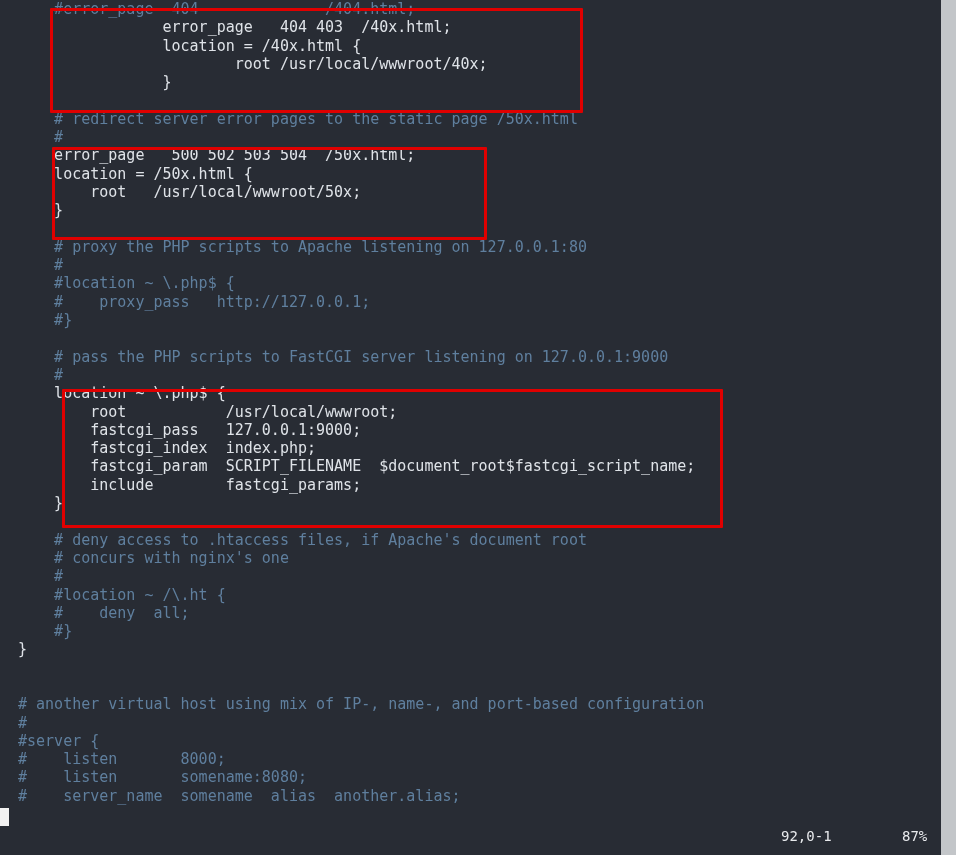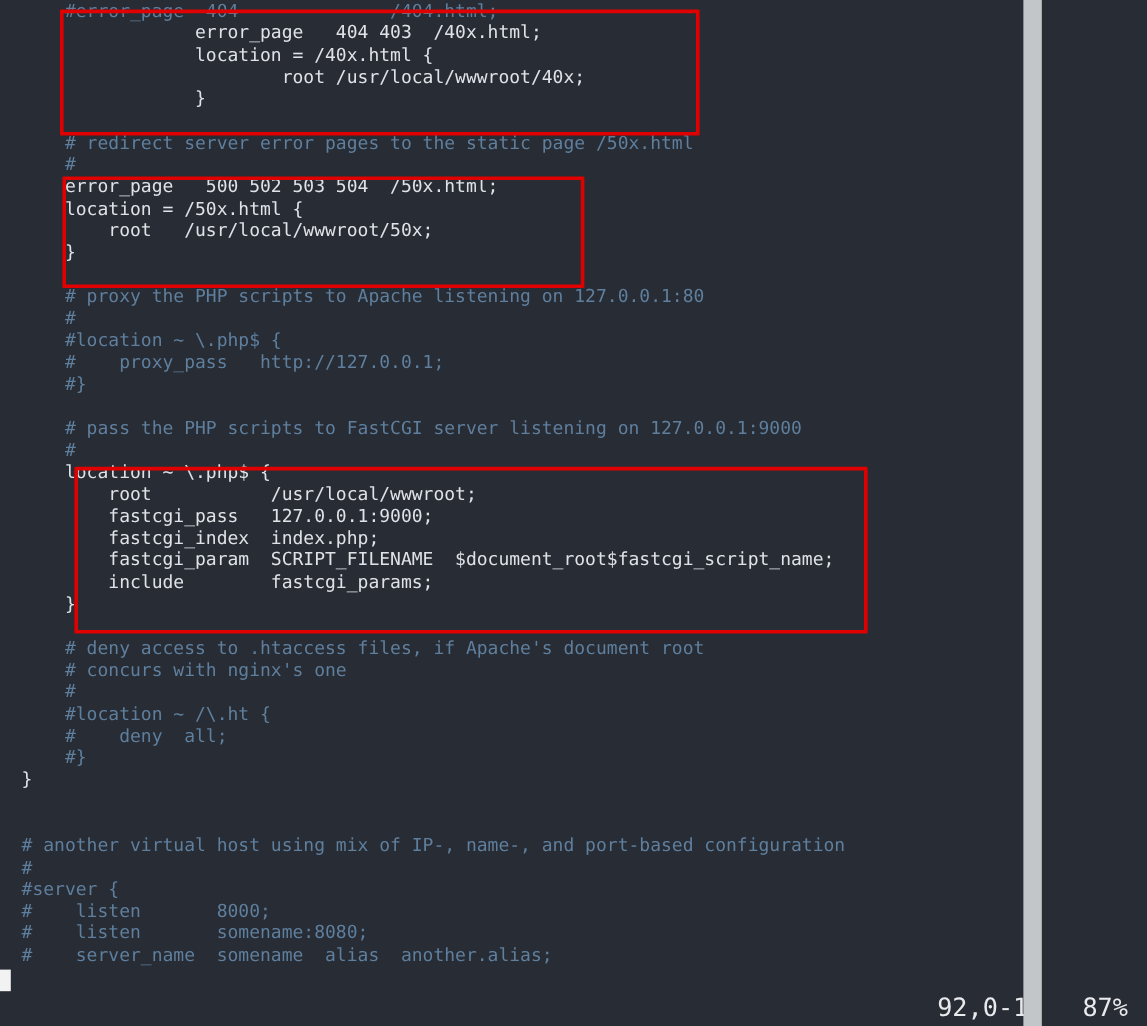--- a/index.html
+++ b/index.html
@@ -8,21 +8,21 @@
     background: #282c34;
   }
   body {
     width: 956px;
     height: 855px;
     overflow: hidden;
     font-family: "DejaVu Sans Mono", "Liberation Mono", monospace;
   }
   #screen {
     position: relative;
-    width: 868px;
+    width: 956px;
     height: 855px;
     background: #282c34;
   }
   
   #code {
     position: absolute;
     left: 0;
     top: 0;
     width: 941px;
     height: 820px;
@@ -49,21 +49,21 @@
     border-radius: 1px;
   }
   
   #statusline {
     position: absolute;
     left: 0;
     bottom: 0;
     width: 941px;
     height: 35px;
     color: #e8eaed;
-    font-size: 21px;
+    font-size: 14px;
     font-family: "DejaVu Sans Mono", "Liberation Mono", monospace;
     text-decoration: underline;
   }
   #ruler {
     position: absolute;
     left: 781px;
     top: 8px;
     color: #e8eaed;
   }
   #pct {

